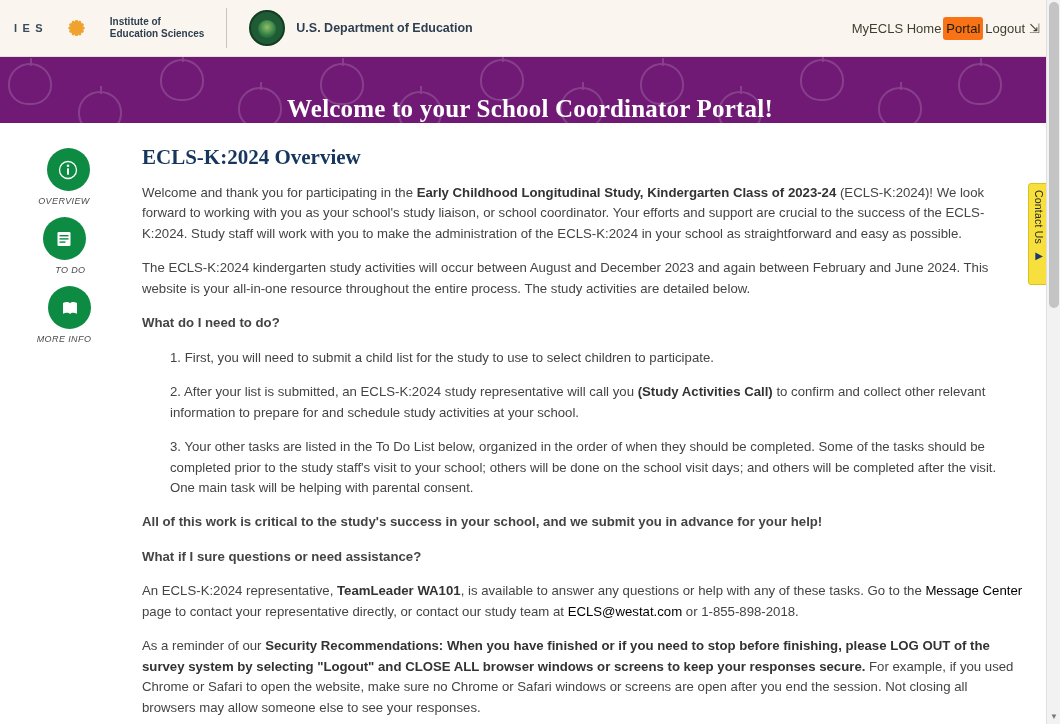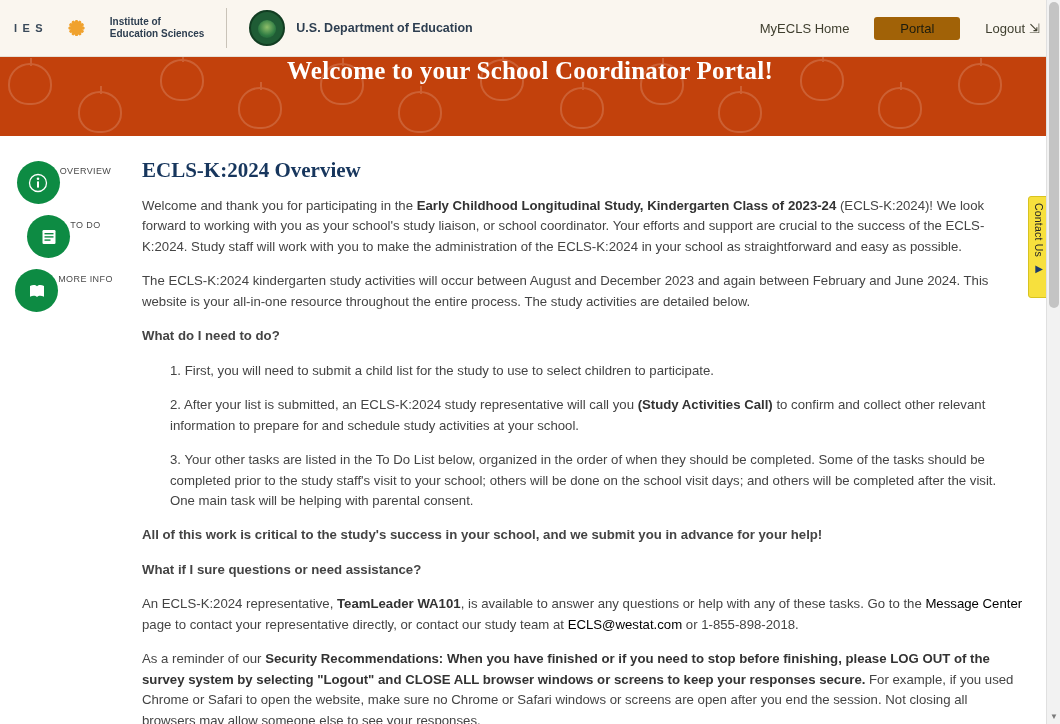--- a/index.html
+++ b/index.html
@@ -96,48 +96,48 @@
   }
   .dept-name {
     font-size: 12.5px;
     font-weight: bold;
     color: #2d3e50;
   }
   .topnav {
     margin-left: auto;
     display: flex;
     align-items: center;
-    gap: 25px;
+    gap: 2px;
     font-size: 13px;
   }
   .topnav a {
     color: #3f3f2f;
     text-decoration: none;
   }
   .topnav .portal-btn {
-    background: #a16207;
+    background: #f97316;
     color: #1c1c0e;
-    padding: 4px 26px;
+    padding: 4px 3px;
     border-radius: 3px;
     font-weight: normal;
   }
   .logout {
     display: inline-flex;
     align-items: center;
     gap: 4px;
   }
 
   
   .banner {
     position: relative;
-    height: 79px;
-    background: #c2410c;
+    height: 66px;
+    background: #701a75;
     overflow: hidden;
     display: flex;
-    align-items: flex-start;
+    align-items: flex-end;
     justify-content: center;
   }
   .banner h1 {
     margin: 0;
     font-family: "Liberation Serif", serif;
     color: #ffffff;
     font-size: 25px;
     font-weight: bold;
     letter-spacing: .2px;
     z-index: 2;
@@ -174,22 +174,24 @@
     width: 128px;
     padding-top: 25px;
     display: flex;
     flex-direction: column;
     align-items: center;
     gap: 11px;
     flex: none;
   }
   .side-item {
     display: flex;
-    align-items: flex-start;
+    flex-direction: column;
+    align-items: flex-end;
     cursor: pointer;
+    font-style: italic;
   }
   .side-circle {
     width: 43px; height: 43px;
     border-radius: 50%;
     background: #0d8b43;
     display: flex;
     align-items: center;
     justify-content: center;
     color: #fff;
   }

